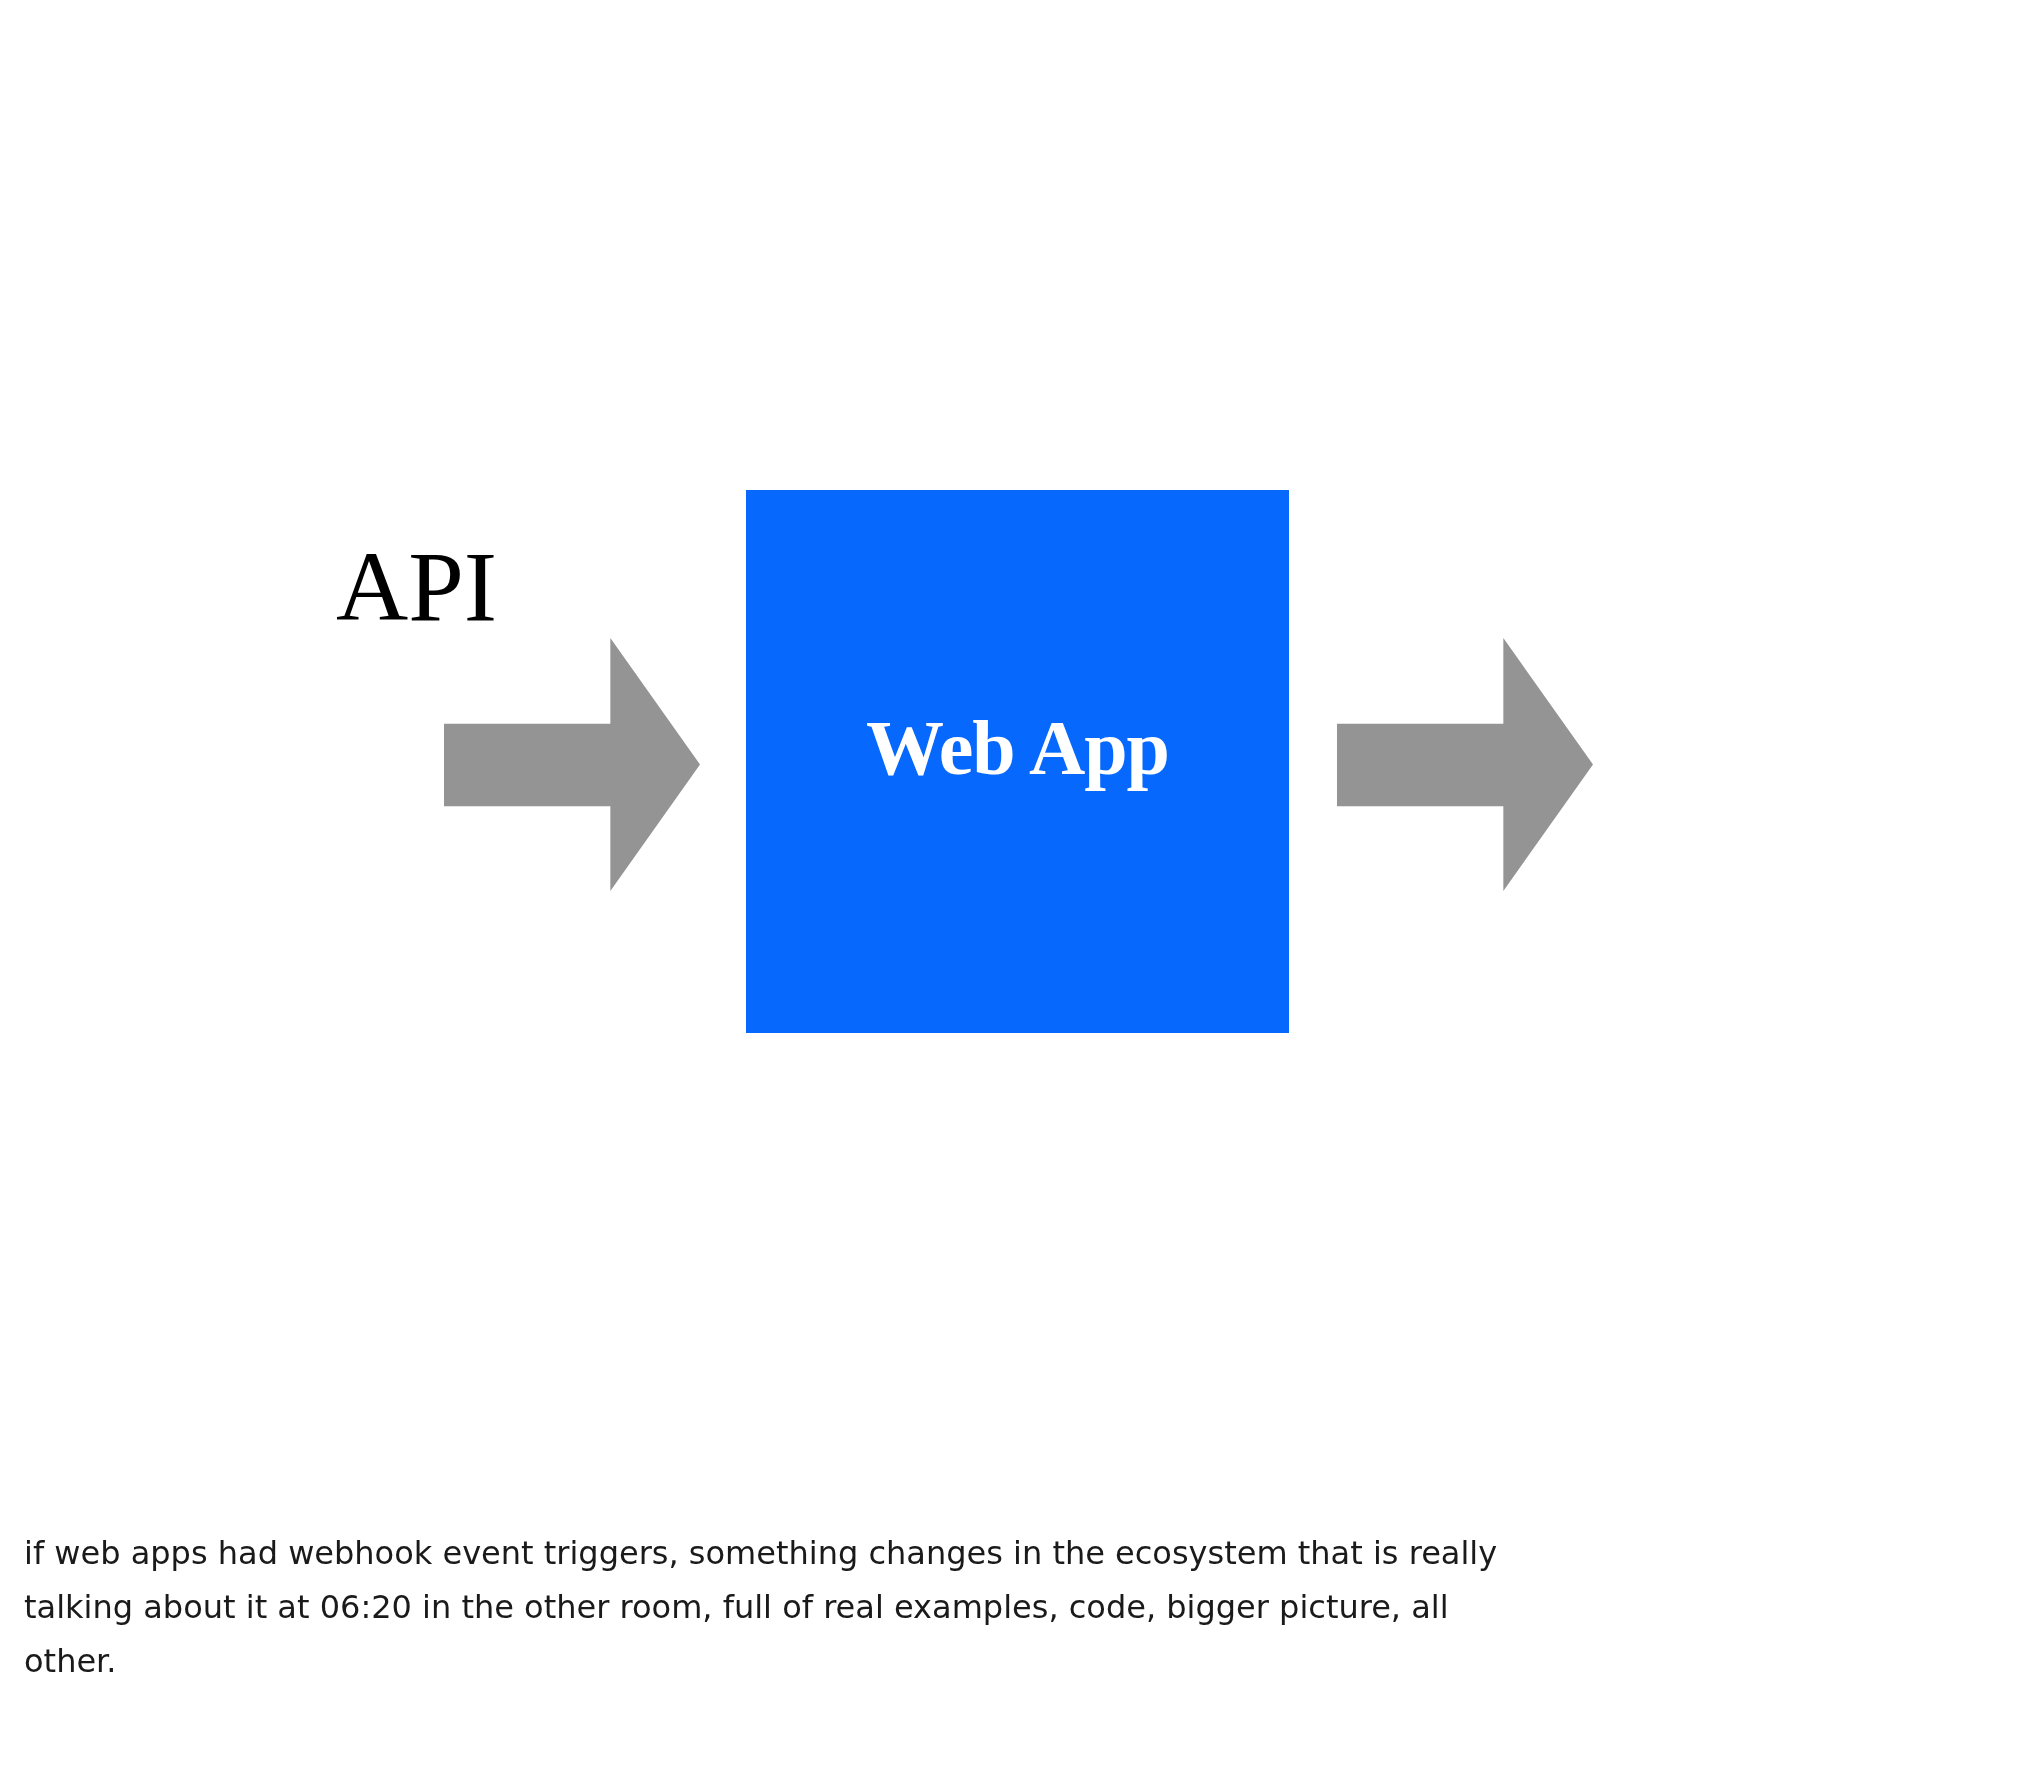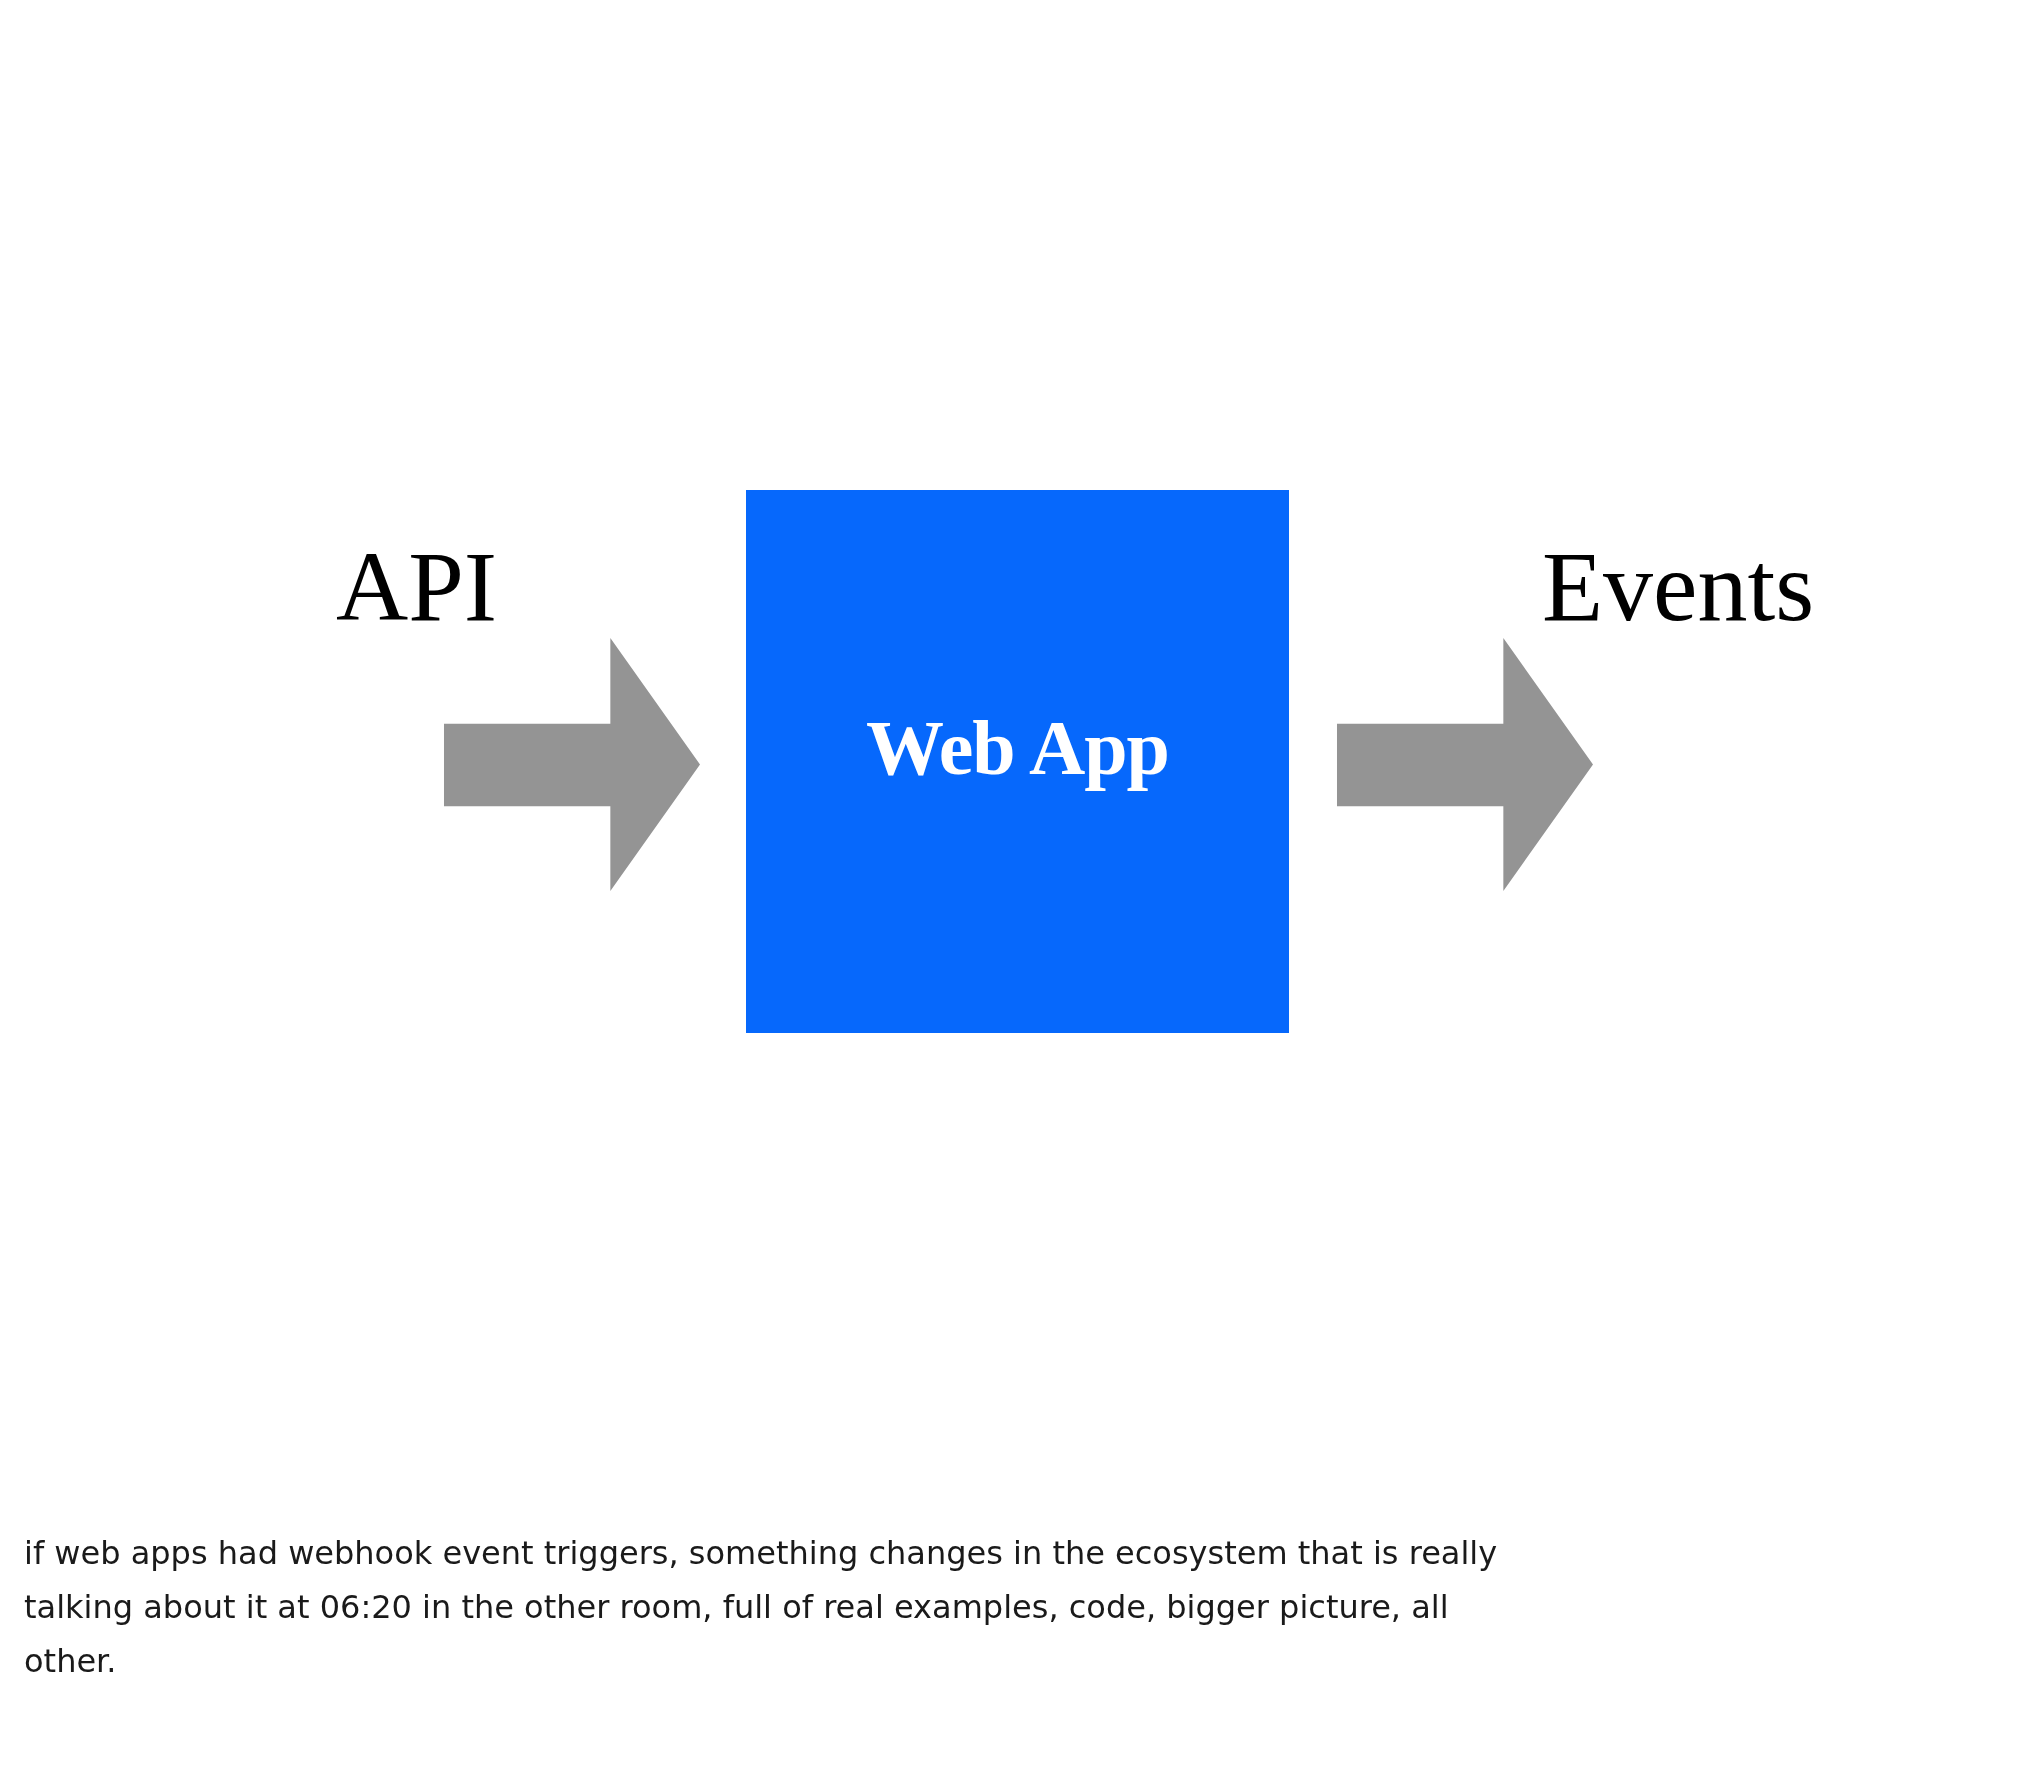--- a/index.html
+++ b/index.html
@@ -123,21 +123,20 @@
     <div id="box-webapp">
       <span id="label-webapp">Web App</span>
     </div>
 
     <div class="arrow" id="arrow-right">
       <svg width="259" height="259" viewBox="0 0 260 260" xmlns="http://www.w3.org/2000/svg">
         <polygon points="3,89 170,89 170,3 260,130 170,257 170,172 3,172" fill="#949494"></polygon>
       </svg>
     </div>
 
-    <div class="serif-label" id="label-events">Events</div>
 
   </div>
 
   <div id="caption">
     <span class="cap-line">if web apps had webhook event triggers, something changes in the ecosystem that is really</span>
     <span class="cap-line">talking about it at 06:20 in the other room, full of real examples, code, bigger picture, all</span>
     <span class="cap-line">other.</span>
   </div>
 
 </div>

